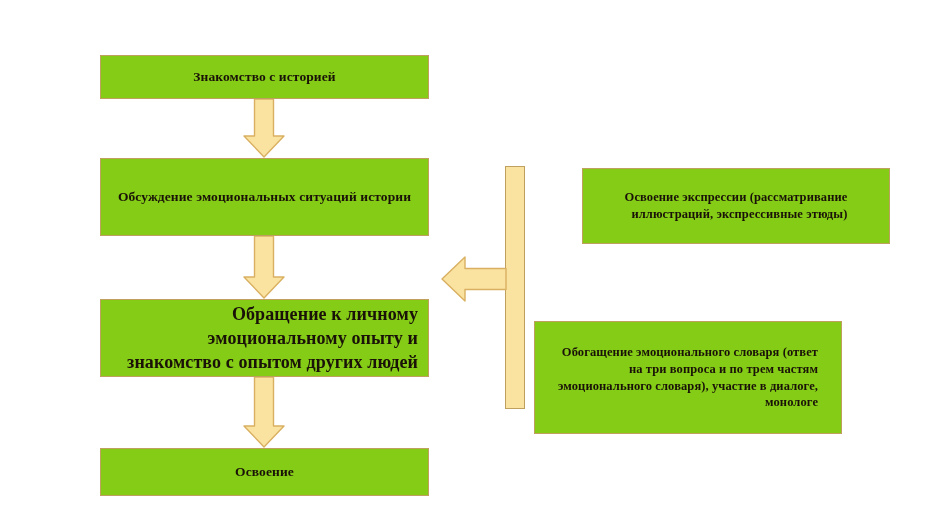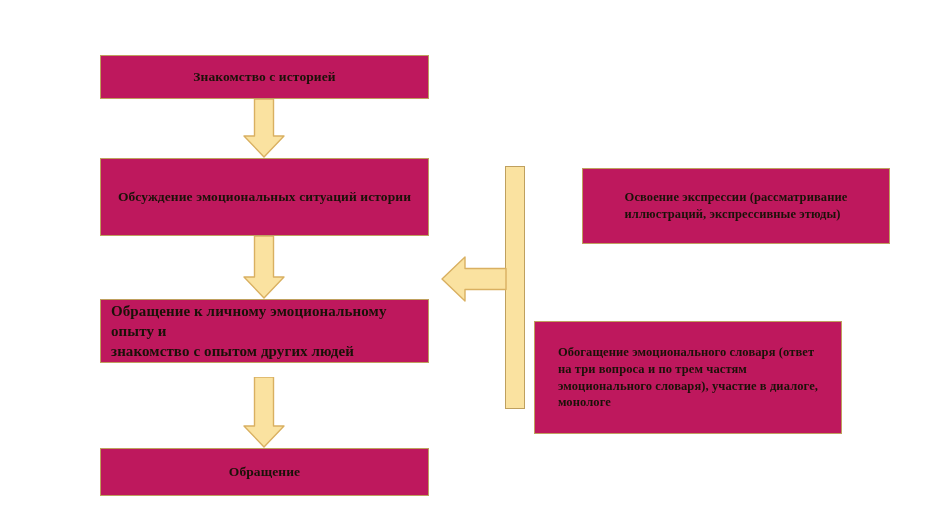--- a/index.html
+++ b/index.html
@@ -17,41 +17,41 @@
   #diagram-canvas {
     position: absolute;
     left: 0;
     top: 0;
     width: 938px;
     height: 532px;
   }
   .node {
     position: absolute;
     box-sizing: border-box;
-    background: #be185d;
+    background: #84cc16;
     border: 1.5px solid #BFA05E;
     display: flex;
     align-items: center;
     justify-content: center;
-    text-align: left;
+    text-align: right;
     color: #1a1208;
     font-weight: bold;
     line-height: 1.35;
     letter-spacing: 0.1px;
   }
   .node .node-label {
     display: block;
     padding: 0 10px;
     white-space: pre-line;
   }
 
   
   #box-intro        { left: 100px; top: 55px;  width: 329px; height: 44px;  font-size: 13.5px; }
   #box-discussion   { left: 100px; top: 158px; width: 329px; height: 78px;  font-size: 13.5px; }
-  #box-personal     { left: 100px; top: 299px; width: 329px; height: 64px;  font-size: 15px; }
+  #box-personal     { left: 100px; top: 299px; width: 329px; height: 78px;  font-size: 18px; }
   #box-summary      { left: 100px; top: 448px; width: 329px; height: 48px;  font-size: 13.5px; }
 
   
   #box-expression   { left: 534px; top: 168px; width: 308px; height: 76px;  font-size: 12.5px; margin-left: 48px; }
   #box-vocabulary   { left: 534px; top: 321px; width: 308px; height: 113px; font-size: 12.5px; }
 
   
   #spine-bar {
     position: absolute;
     left: 505px;
@@ -103,21 +103,21 @@
 знакомство с опытом других людей</span>
   </div>
 
   <div class="arrow" id="arrow-personal-summary">
     <svg viewBox="0 0 42 71" width="42" height="71" aria-hidden="true">
       <polygon points="11.5,0 30.5,0 30.5,49 41,49 21,70 1,49 11.5,49" fill="#FAE2A0" stroke="#D9B061" stroke-width="1.4" stroke-linejoin="round"></polygon>
     </svg>
   </div>
 
   <div class="node" id="box-summary">
-    <span class="node-label">Обращение</span>
+    <span class="node-label">Освоение</span>
   </div>
 
   <div id="spine-bar"></div>
 
   <div class="arrow" id="arrow-spine-to-flow">
     <svg viewBox="0 0 66 48" width="66" height="48" aria-hidden="true">
       <polygon points="65,13.5 65,34.5 24,34.5 24,46 1,24 24,2 24,13.5" fill="#FAE2A0" stroke="#D9B061" stroke-width="1.4" stroke-linejoin="round"></polygon>
     </svg>
   </div>
 

